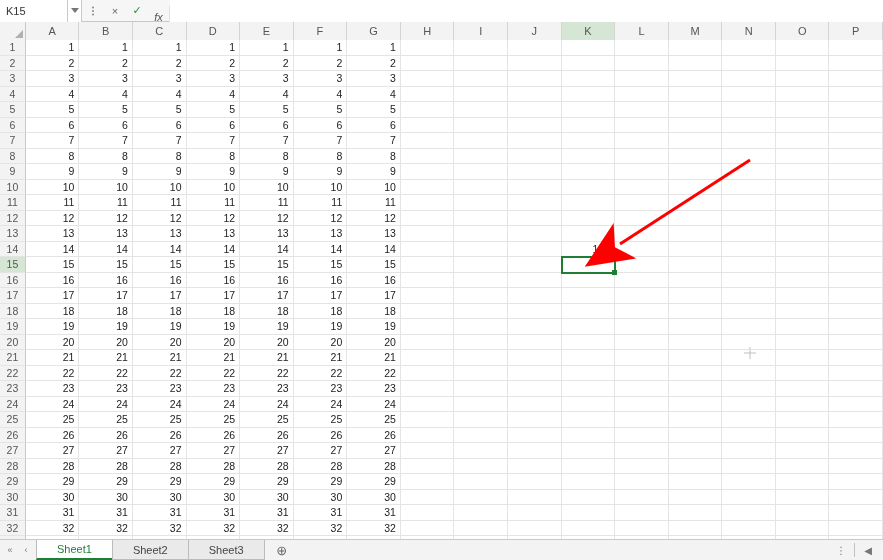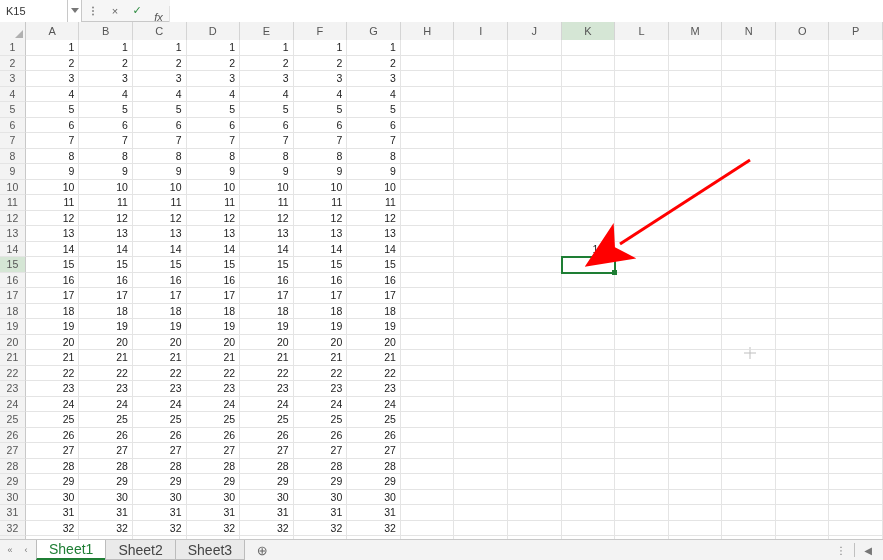--- a/index.html
+++ b/index.html
@@ -177,26 +177,26 @@
   }
   .tab-nav-btn {
     width:16px;height:20px;
     display:flex;align-items:center;justify-content:center;
     color:#777;
     font-size:9px;
   }
   .tabs{display:flex;}
   .tab {
     height:20px;
-    padding:0 12px;
+    padding:0 20px;
     border:1px solid #bcbcbc;
     border-top:none;
     background:#eaeaea;
     display:flex;align-items:center;
-    font-size:14px;
+    font-size:11px;
     color:#444;
     margin-right:-1px;
   }
   .tab.active {
     background:#fff;
     border-bottom:2px solid #1e7e34;
     color:#1e7e34;
     font-weight:500;
   }
   .add-sheet {

